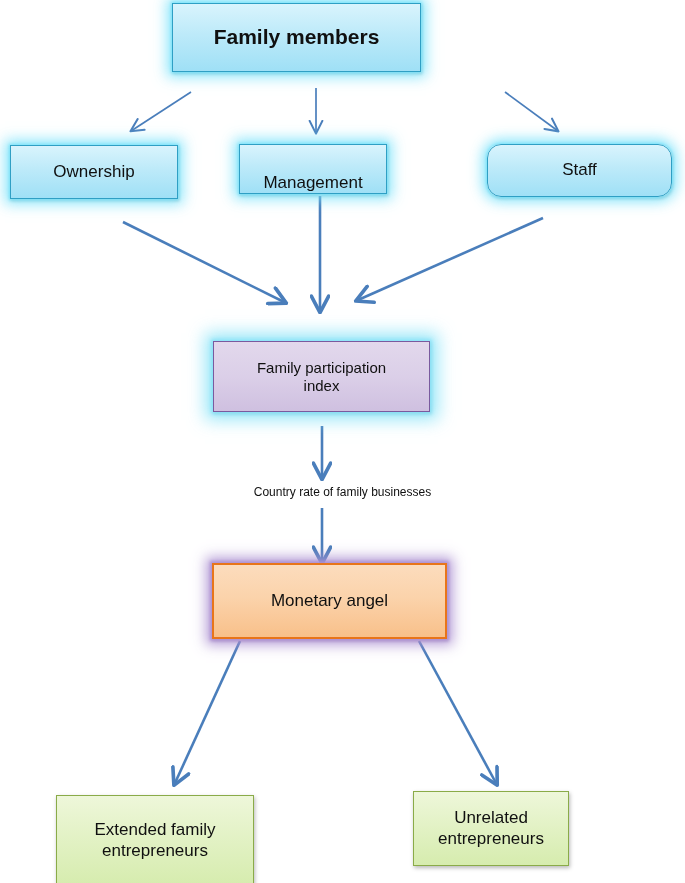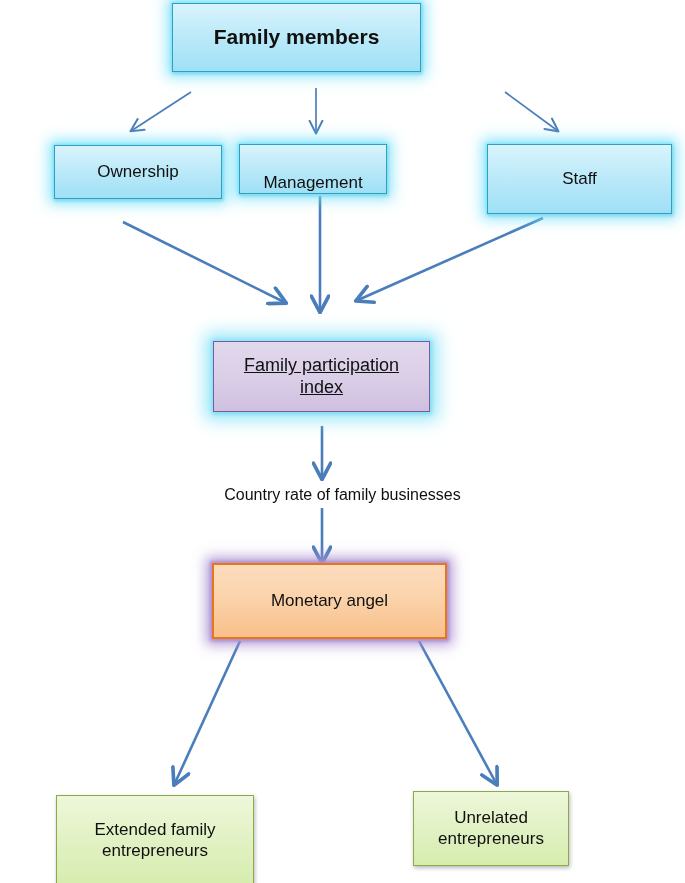--- a/index.html
+++ b/index.html
@@ -60,25 +60,24 @@
     font-weight: bold;
   }
   .node.blue.small {
     font-size: 17px;
   }
 
   
   .node.purple {
     background: linear-gradient(to bottom, #e2d8ec 0%, #dbcfe8 50%, #cfc0e0 100%);
     border: 1px solid #7a5a9e;
-    font-size: 18px;
+    font-size: 15px;
     box-shadow: 0 0 16px 8px rgba(133, 226, 247, 0.8),
                 0 0 4px 2px rgba(133, 226, 247, 0.85),
                 1px 2px 3px rgba(0, 0, 0, 0.22);
-    text-decoration: underline;
   }
 
   
   .node.orange {
     background: linear-gradient(to bottom, #fcdcbd 0%, #fbd3ab 45%, #f8c08a 100%);
     border: 2px solid #e8751a;
     font-size: 17px;
     box-shadow: 0 0 12px 6px rgba(173, 145, 209, 0.85),
                 0 0 3px 2px rgba(173, 145, 209, 0.9),
                 1px 2px 3px rgba(0, 0, 0, 0.2);
@@ -89,21 +88,21 @@
     background: linear-gradient(to bottom, #eef7da 0%, #e3f2c6 45%, #d6ecae 100%);
     border: 1px solid #8aab48;
     font-size: 17px;
     box-shadow: 1px 2px 4px rgba(0, 0, 0, 0.28);
   }
 
   
   .edge-label {
     position: absolute;
     text-align: center;
-    font-size: 16px;
+    font-size: 12px;
     line-height: 1.35;
     color: #101010;
     z-index: 4;
     white-space: nowrap;
   }
   .edge-label sub {
     font-size: 0.72em;
     vertical-align: -0.28em;
   }
 </style>
@@ -140,29 +139,29 @@
 
     <line x1="240" y1="641" x2="175" y2="783" stroke="#4a7ebb" stroke-width="2.6" marker-end="url(#arw-thick)"></line>
 
     <line x1="419" y1="641" x2="496" y2="783" stroke="#4a7ebb" stroke-width="2.6" marker-end="url(#arw-thick)"></line>
   </svg>
 
   <div class="node blue top" style="left:172px; top:3px; width:249px; height:69px;">
     <span class="label">Family members</span>
   </div>
 
-  <div class="node blue small" style="left:10px; top:145px; width:168px; height:54px;margin-left:44px;">
+  <div class="node blue small" style="left:10px; top:145px; width:168px; height:54px;">
     <span class="label">Ownership</span>
   </div>
 
   <div class="node blue small" style="left:239px; top:144px; width:148px; height:50px;align-items:flex-end;">
     <span class="label">Management</span>
   </div>
 
-  <div class="node blue small" style="left:487px; top:144px; width:185px; height:70px;">
+  <div class="node blue small" style="left:487px; top:144px; width:185px; height:53px;border-radius:14px;">
     <span class="label">Staff</span>
   </div>
 
   <div class="node purple" style="left:213px; top:341px; width:217px; height:71px;">
     <span class="label">
       <span>Family participation</span><br>
       <span>index</span>
     </span>
   </div>
 

